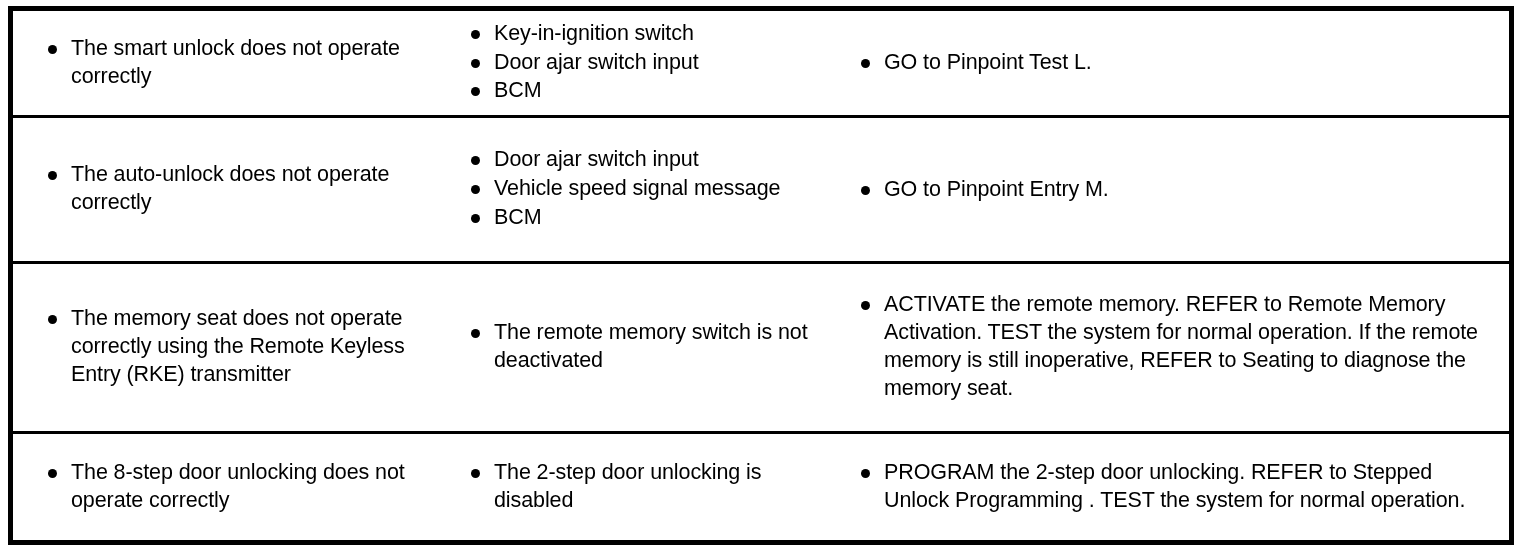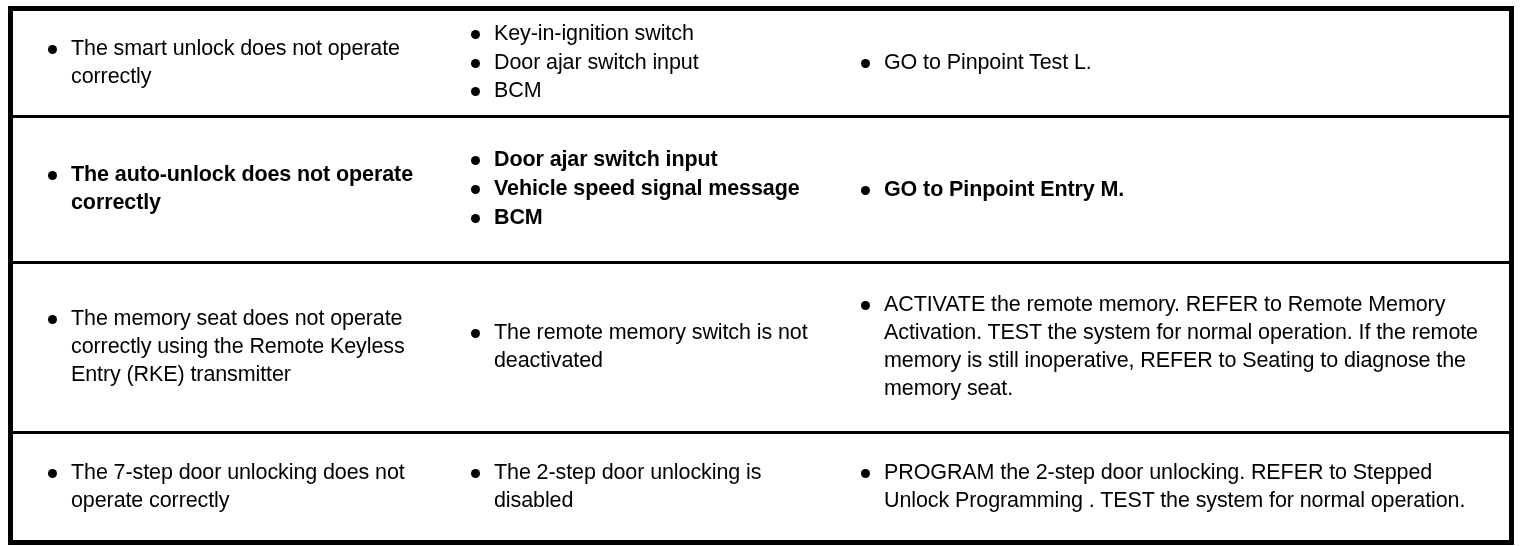--- a/index.html
+++ b/index.html
@@ -112,21 +112,21 @@
         </td>
         <td class="col-action center-block">
           <div class="cell-pad-c">
             <ul class="bullets">
               <li>GO to Pinpoint Test L.</li>
             </ul>
           </div>
         </td>
       </tr>
 
-      <tr class="row-sep" style="height:146px;font-weight:bold;">
+      <tr class="row-sep" style="height:146px;">
         <td class="col-condition">
           <div class="cell-pad-a">
             <ul class="bullets">
               <li>The auto-unlock does not operate correctly</li>
             </ul>
           </div>
         </td>
         <td class="col-possible">
           <div class="cell-pad-b">
             <ul class="bullets">
@@ -166,21 +166,21 @@
               <li>ACTIVATE the remote memory. REFER to Remote Memory Activation. TEST the system for normal operation. If the remote memory is still inoperative, REFER to Seating to diagnose the memory seat.</li>
             </ul>
           </div>
         </td>
       </tr>
 
       <tr style="height:110px;">
         <td class="col-condition">
           <div class="cell-pad-a">
             <ul class="bullets">
-              <li>The 7-step door unlocking does not operate correctly</li>
+              <li>The 8-step door unlocking does not operate correctly</li>
             </ul>
           </div>
         </td>
         <td class="col-possible">
           <div class="cell-pad-b">
             <ul class="bullets">
               <li>The 2-step door unlocking is disabled</li>
             </ul>
           </div>
         </td>

